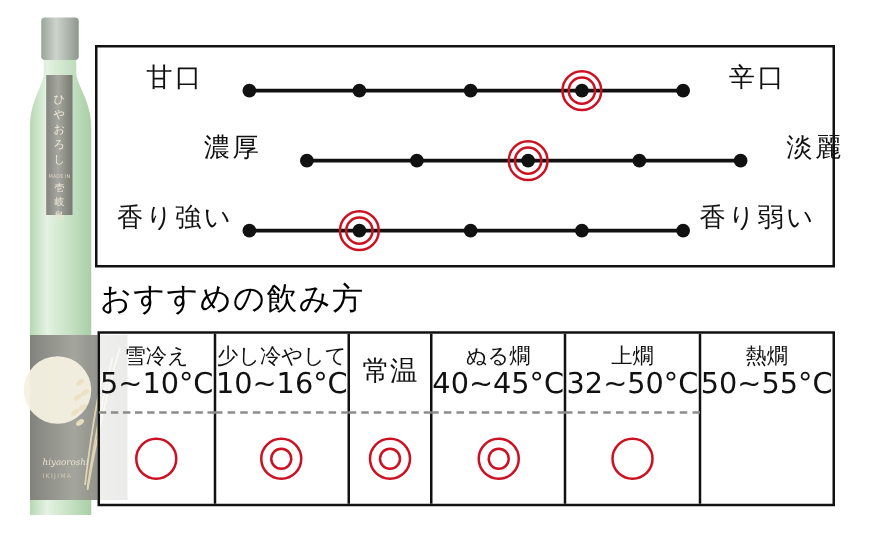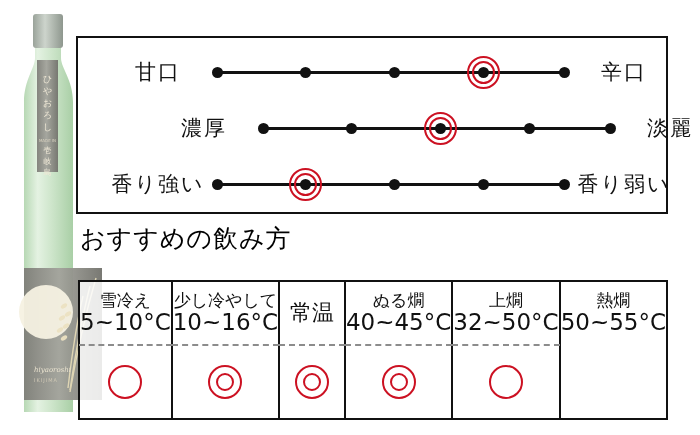--- a/index.html
+++ b/index.html
@@ -38,22 +38,21 @@
     border: 2px solid #111111;
     background: rgba(255,255,255,0.88);
     box-sizing: border-box;
   }
   .taste-row {
     position: absolute;
     left: 0;
     width: 100%;
     height: 48px;
     display: flex;
-    align-items: center;
-    padding-left: 18px;
+    align-items: flex-start;
   }
   .taste-row.r0 { top: 10px; }
   .taste-row.r1 { top: 66px; margin-left: 46px; }
   .taste-row.r2 { top: 122px; }
 
   .axis-label {
     font-family: "DejaVu Serif", "Liberation Serif", serif;
     font-size: 21px;
     color: #111111;
     letter-spacing: 2px;
@@ -130,21 +129,20 @@
   #temp-table {
     position: absolute;
     left: 78px;
     top: 265px;
     width: 590px;
     height: 140px;
     border: 2px solid #111111;
     box-sizing: border-box;
     background: rgba(255,255,255,0.85);
     display: flex;
-    margin-top: 15px;
   }
   .temp-col {
     flex: 1 1 0;
     position: relative;
     border-right: 2px solid #111111;
     box-sizing: border-box;
     display: flex;
     flex-direction: column;
   }
   .temp-col:last-child { border-right: none; align-items: center; }

